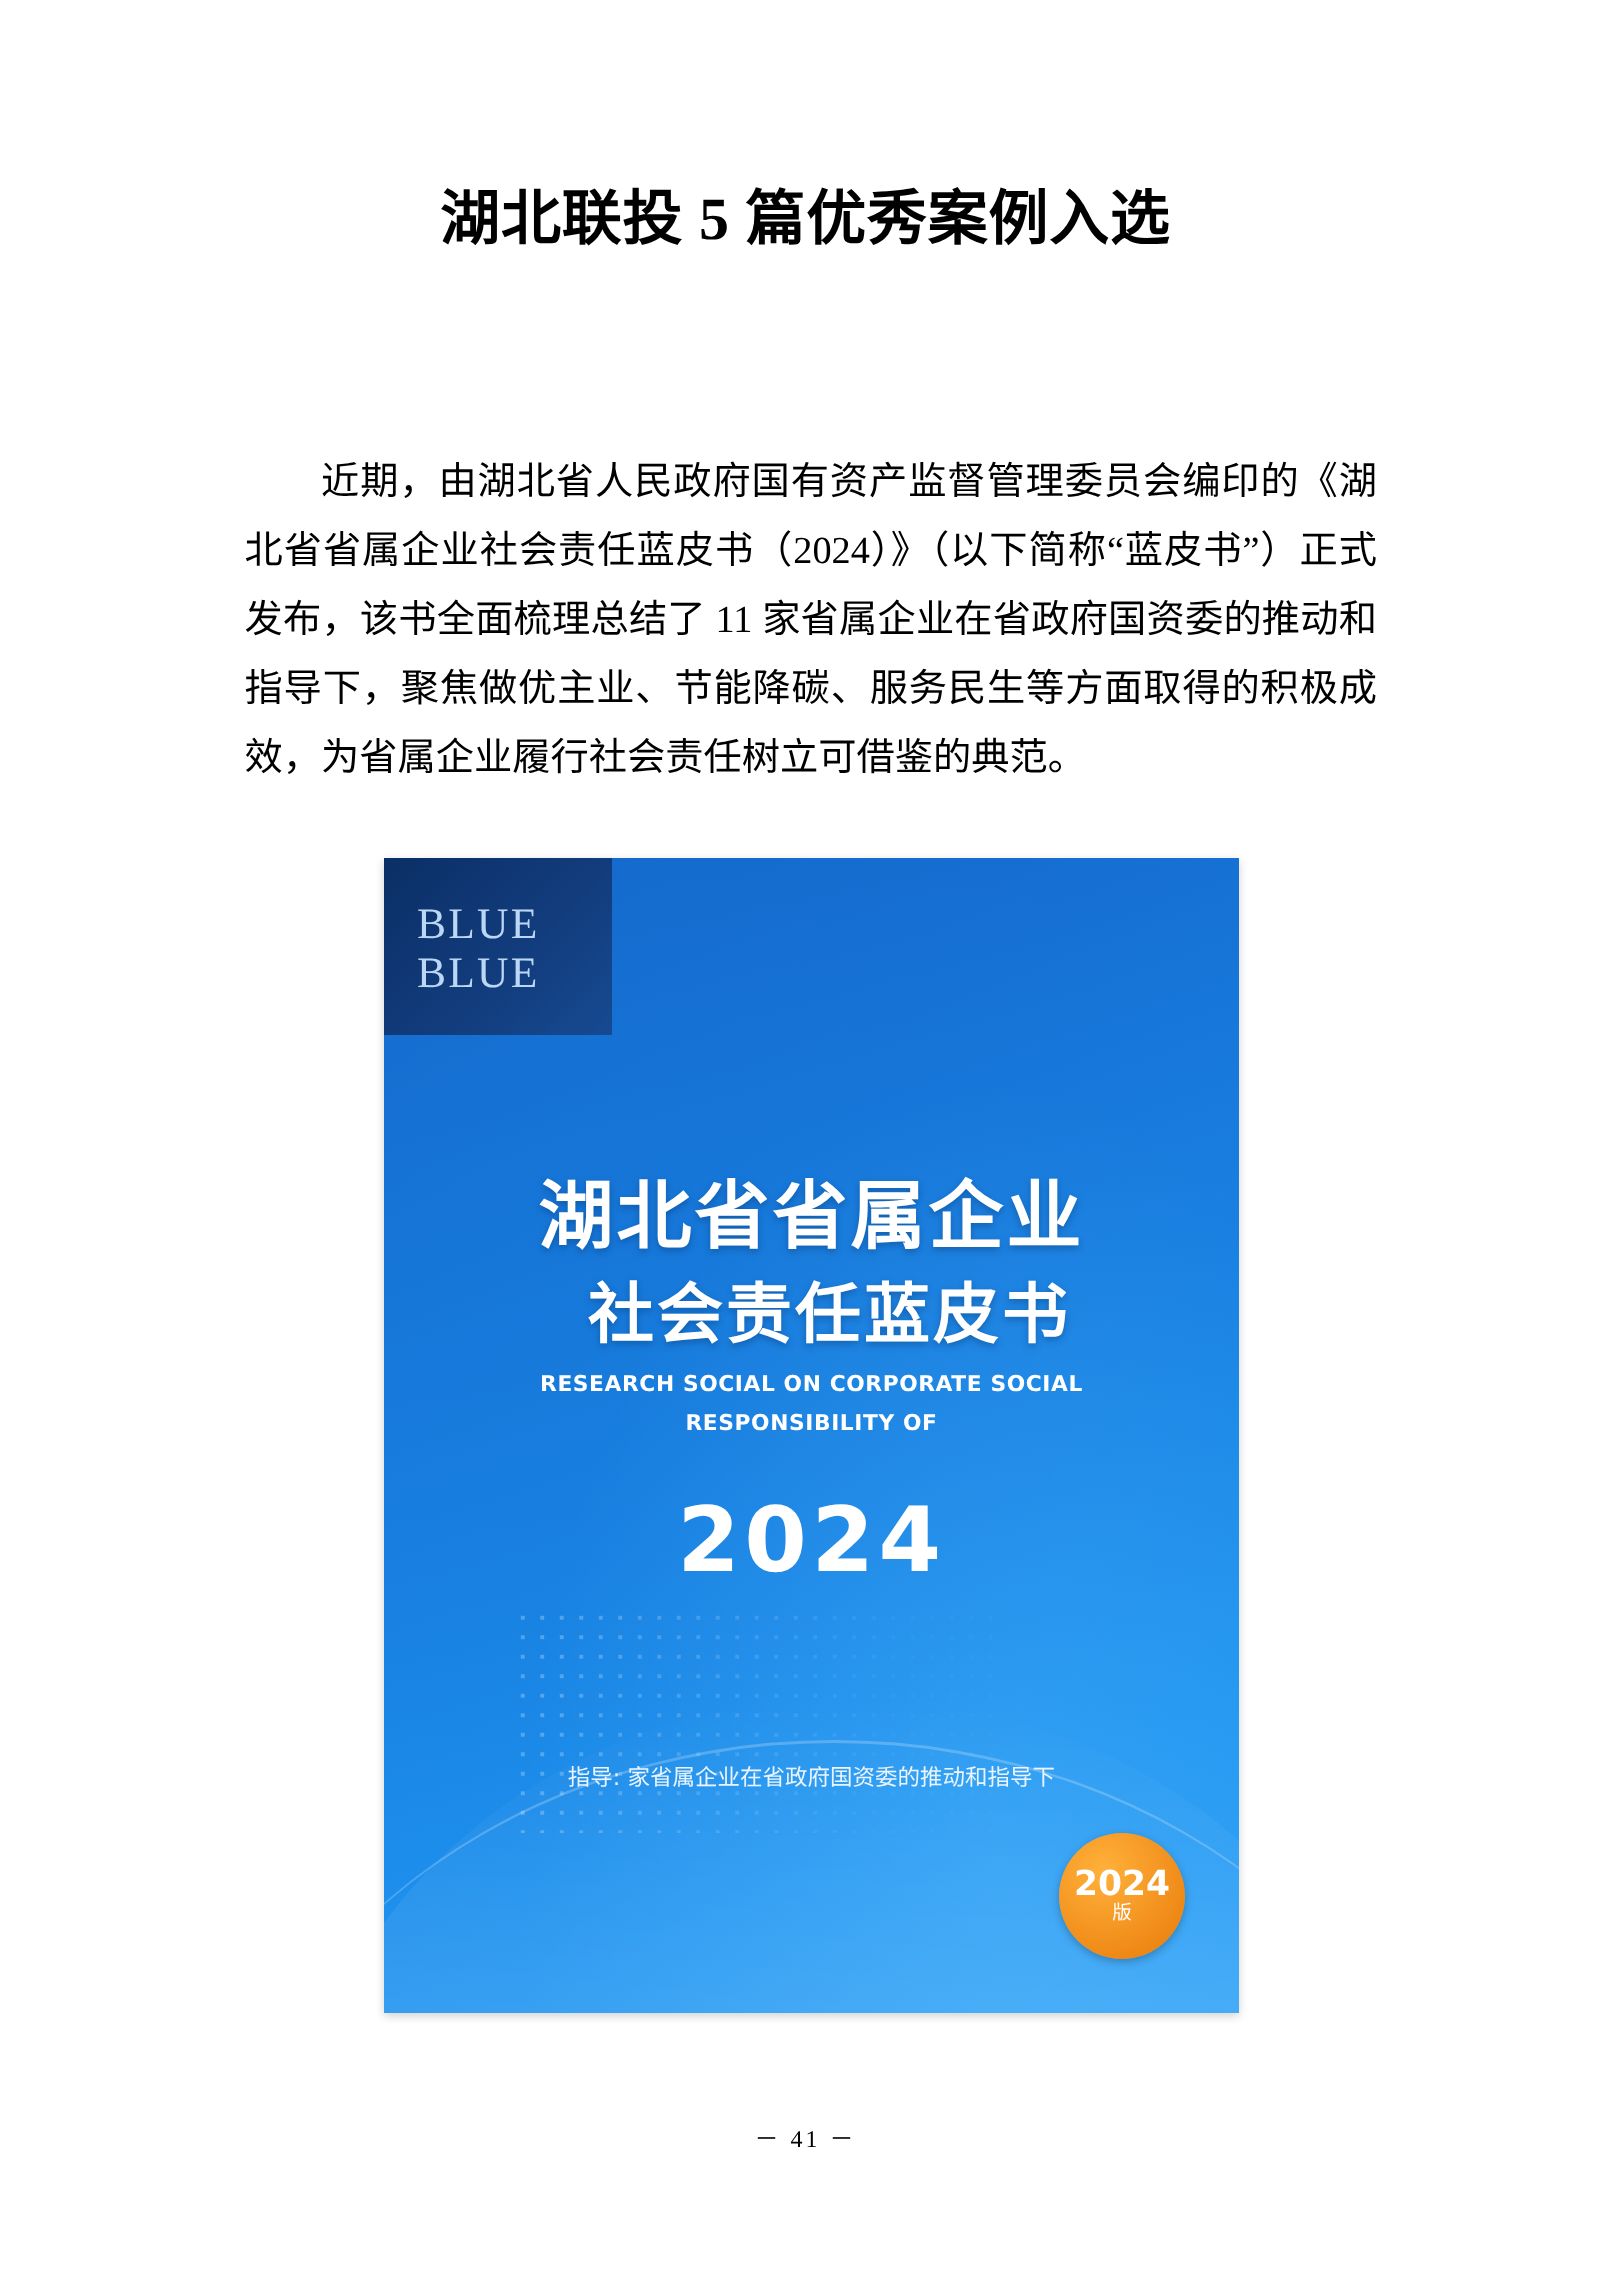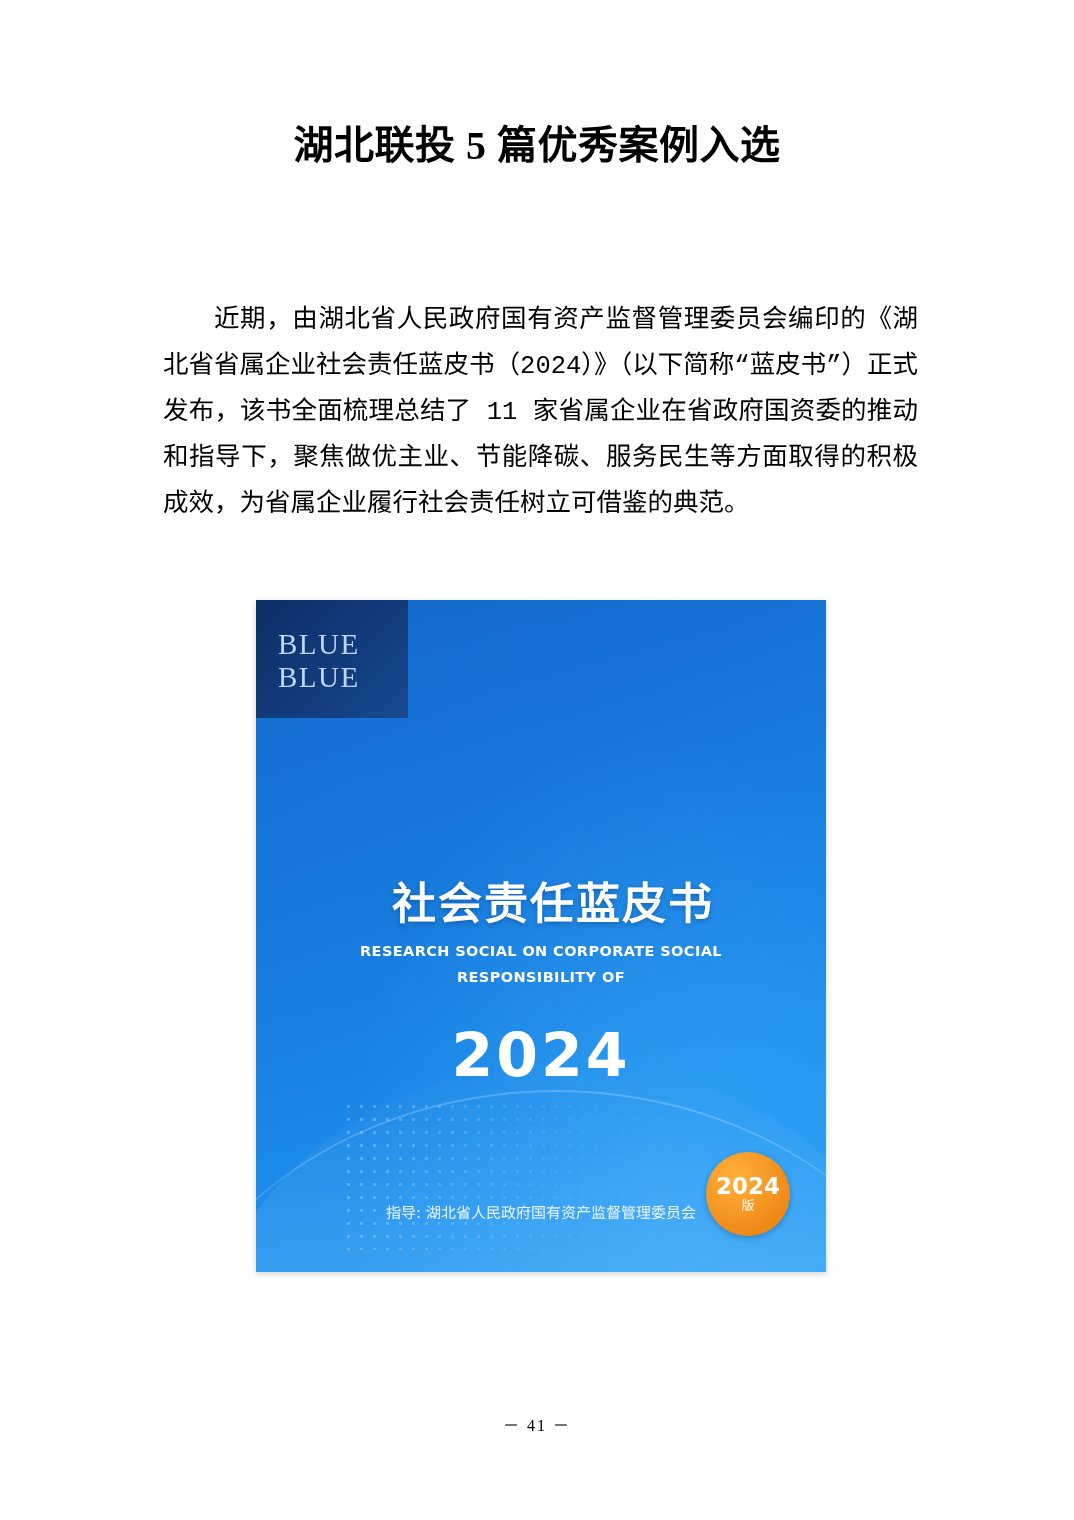--- a/index.html
+++ b/index.html
@@ -42,29 +42,29 @@
     left: 163px;
     top: 272px;
     width: 755px;
   }
   .body-para {
     font-size: 25.5px;
     line-height: 46px;
     text-align: justify;
     text-justify: inter-ideograph;
     text-indent: 2em;
-    font-family: Liberation Mono, monospace;
+    font-family: Liberation Serif, serif;
   }
   
   .figure {
     position: absolute;
     left: 256px;
-    top: 600px;
+    top: 572px;
     width: 570px;
-    height: 672px;
+    height: 770px;
   }
   .cover {
     position: absolute;
     inset: 0;
     background:
       radial-gradient(ellipse at 72% 88%, rgba(90,190,255,0.30) 0%, rgba(90,190,255,0) 55%),
       radial-gradient(ellipse at 20% 30%, rgba(20,120,215,0.35) 0%, rgba(20,120,215,0) 60%),
       linear-gradient(160deg, #1464c8 0%, #1775d8 28%, #1a86e6 58%, #1f93ef 78%, #2a9ef5 100%);
     overflow: hidden;
     box-shadow: 0 2px 6px rgba(0,0,0,0.18);
@@ -230,30 +230,31 @@
       <div class="dots"></div>
       <div class="swoosh"></div>
       <div class="swoosh2"></div>
 
       <div class="spine"></div>
       <div class="bluebook">
         <div>BLUE</div>
         <div>BLUE</div>
       </div>
 
+      <div class="cover-title1">湖北省省属企业</div>
       <div class="cover-title2">社会责任蓝皮书</div>
 
       <div class="cover-en">
         <div>RESEARCH SOCIAL ON CORPORATE SOCIAL RESPONSIBILITY OF</div>
       </div>
 
       <div class="cover-year">2024</div>
 
       <div class="cover-credits">
-        <div>指导: 湖北省人民政府国有资产监督管理委员会</div>
+        <div>指导: 家省属企业在省政府国资委的推动和指导下</div>
       </div>
 
       <div class="badge">
         <div class="badge-year">2024</div>
         <div class="badge-sub">版</div>
       </div>
     </div>
   </div>
 
   <div class="page-number">－ 41 －</div>

